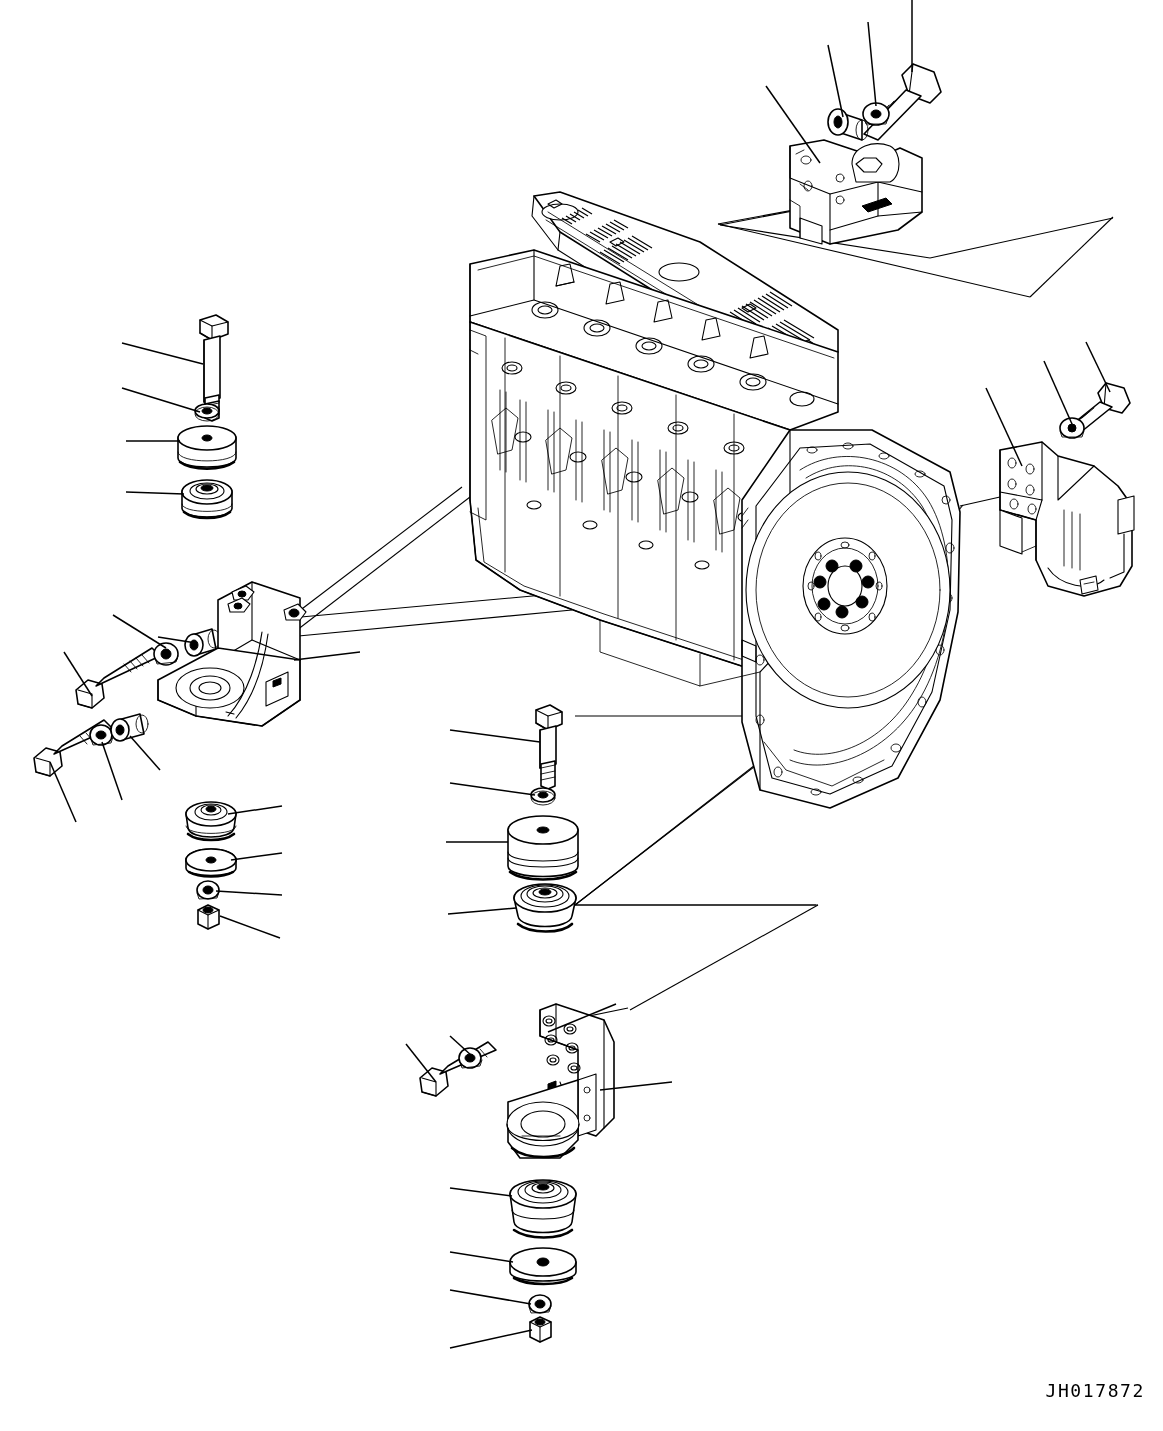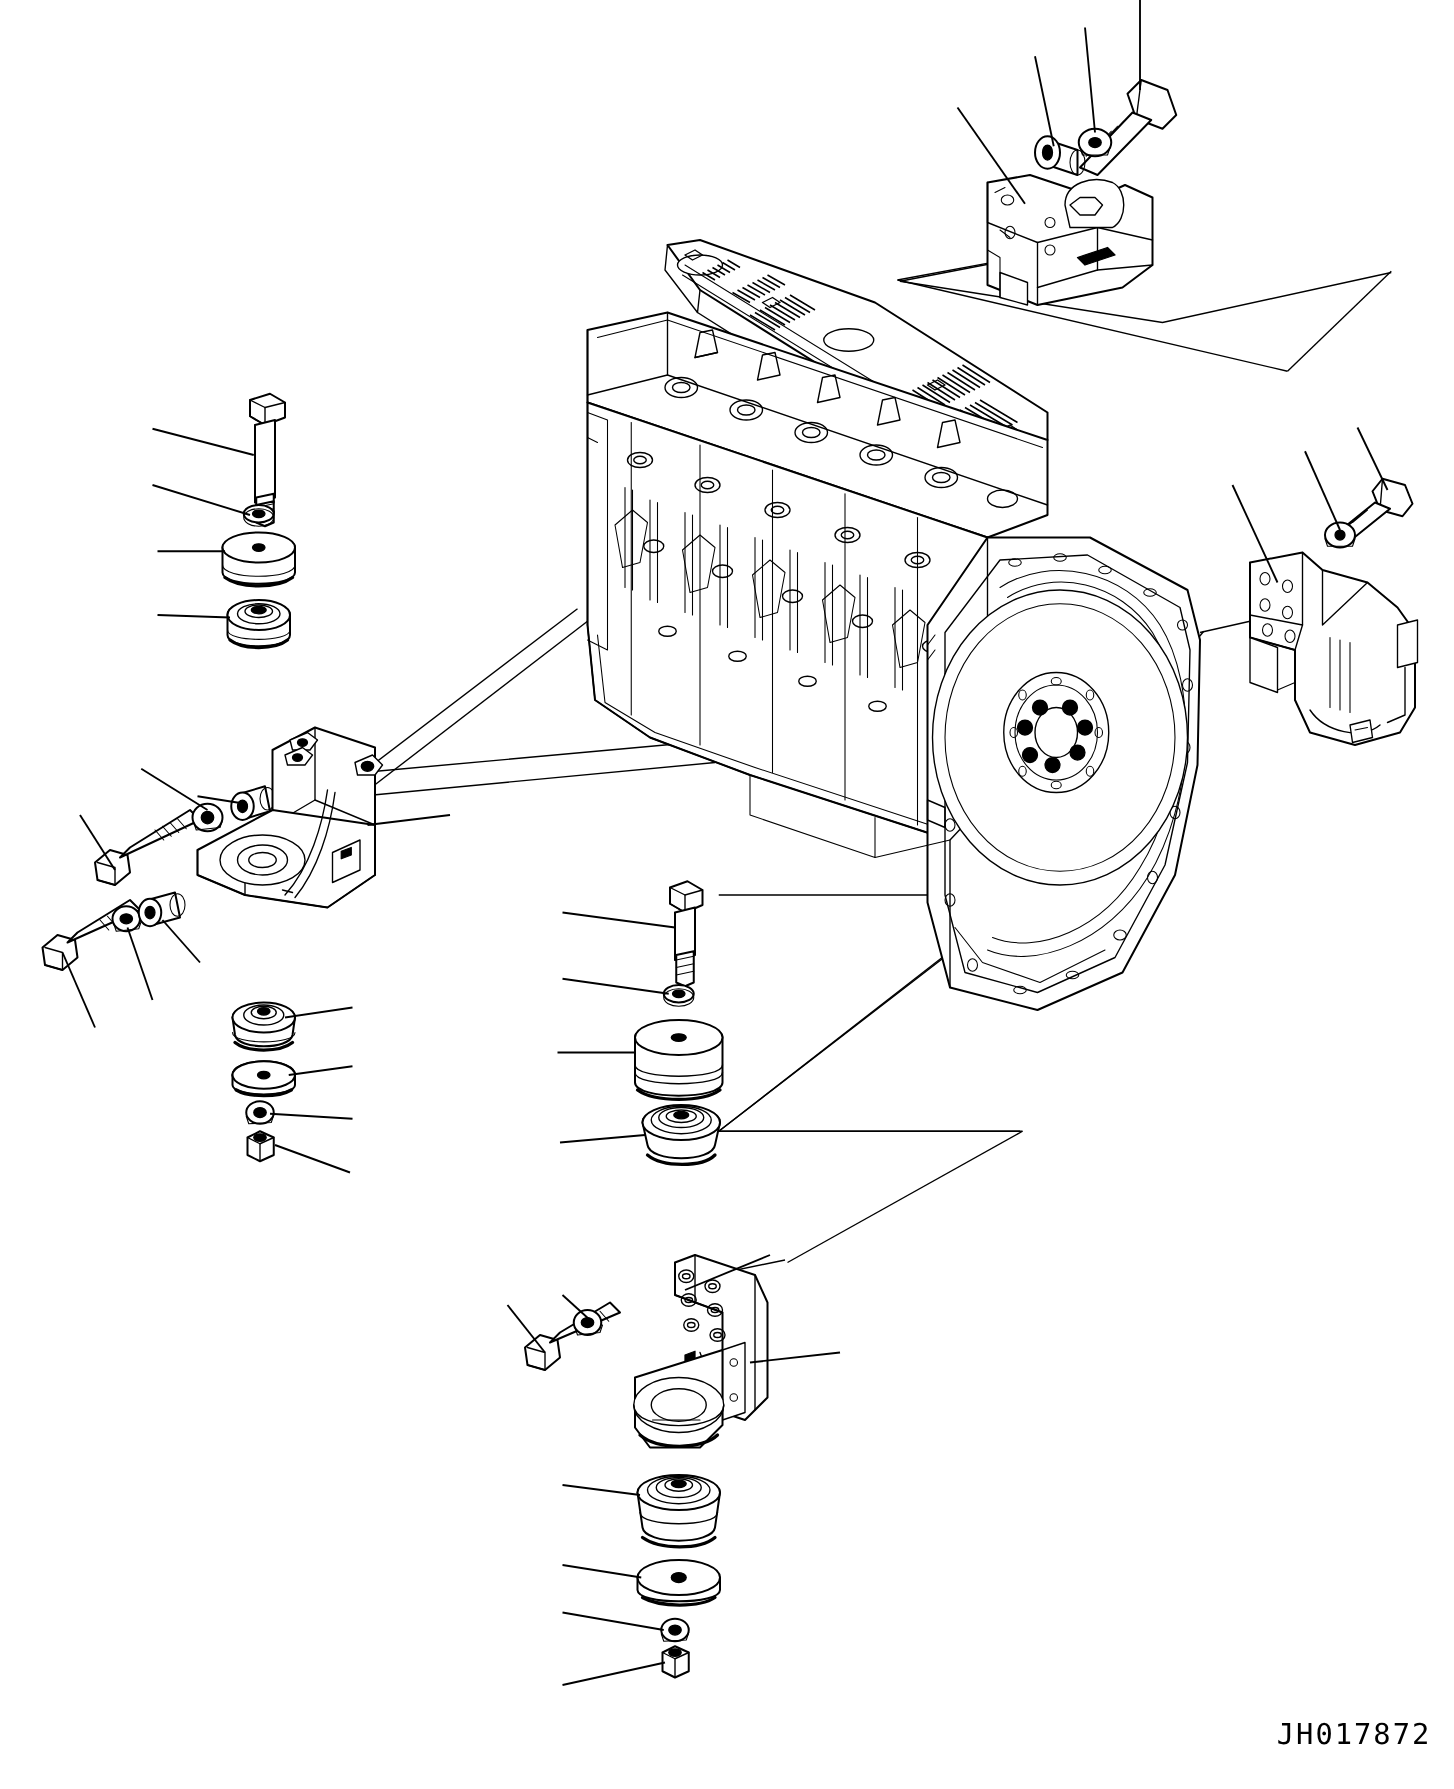--- a/index.html
+++ b/index.html
@@ -84,21 +84,21 @@
     fill: none;
     stroke: #000000;
     stroke-width: 1.2;
     stroke-linecap: butt;
   }
   #drawing-number {
     position: absolute;
     right: 18px;
     bottom: 30px;
     font-family: "DejaVu Sans Mono", "Liberation Mono", monospace;
-    font-size: 23px;
+    font-size: 18px;
     letter-spacing: 1.6px;
     color: #000000;
     white-space: nowrap;
   }
 </style>
 </head>
 <body>
 
 <div id="sheet">
 

